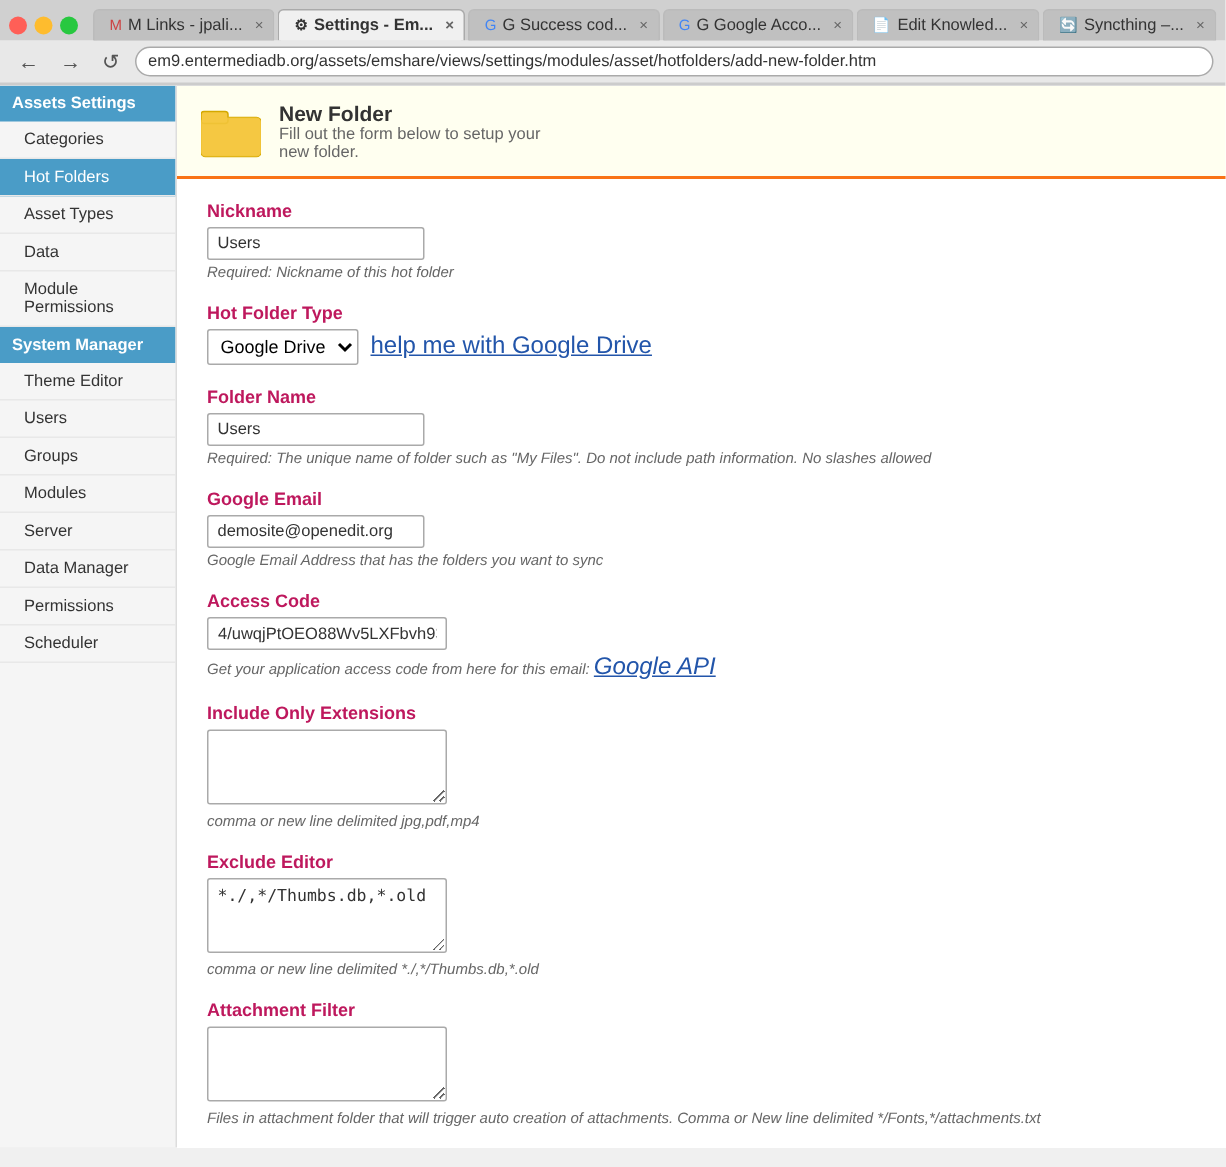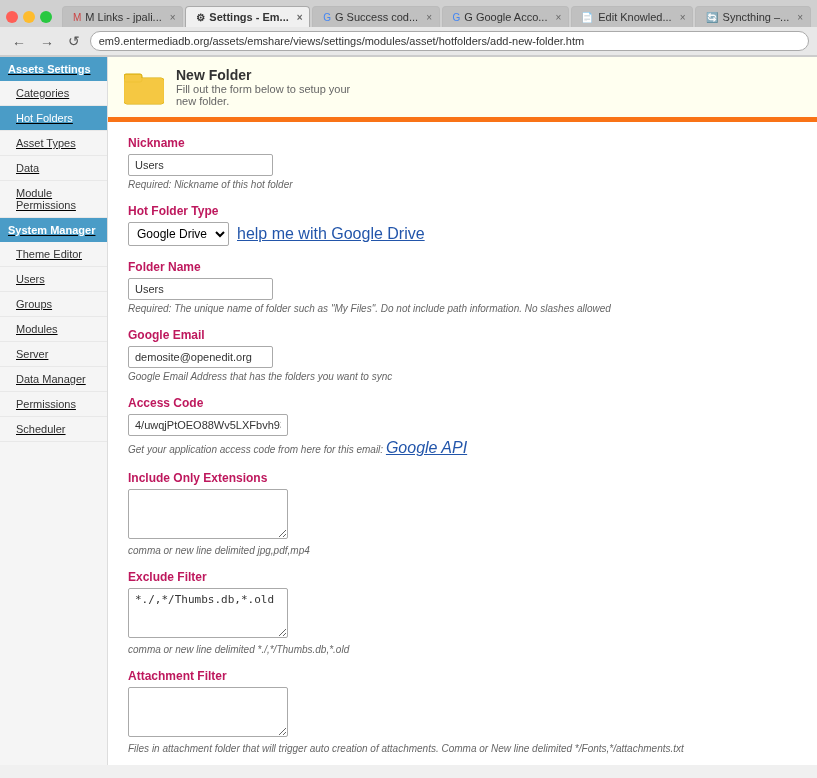--- a/index.html
+++ b/index.html
@@ -87,26 +87,25 @@
 
     
     .app-container {
       display: flex;
       height: calc(778px - 70px);
       overflow: hidden;
     }
 
     
     .sidebar {
-      width: 108px;
+      width: 118px;
       background: #f5f5f5;
       border-right: 1px solid #ddd;
       overflow-y: auto;
       flex-shrink: 0;
-      text-decoration: underline;
     }
     .sidebar-section-header {
       background: #4a9cc7;
       color: white;
       padding: 6px 8px;
       font-size: 11px;
       font-weight: bold;
     }
     .sidebar-item {
       padding: 6px 8px 6px 16px;
@@ -126,21 +125,21 @@
       overflow-y: auto;
       background: white;
     }
 
     
     .page-header {
       display: flex;
       align-items: center;
       padding: 10px 16px;
       background: #fffff0;
-      border-bottom: 5px solid #f97316;
+      border-bottom: 2px solid #f97316;
       gap: 12px;
     }
     .folder-icon {
       width: 40px;
       height: 35px;
       position: relative;
     }
     .page-header-text h2 {
       font-size: 14px;
       font-weight: bold;
@@ -348,21 +347,21 @@
         </div>
       </div>
 
       <div class="form-group">
         <label class="form-label">Include Only Extensions</label>
         <textarea class="form-textarea" style=""></textarea>
         <div class="form-hint">comma or new line delimited jpg,pdf,mp4</div>
       </div>
 
       <div class="form-group">
-        <label class="form-label">Exclude Filter</label>
+        <label class="form-label">Exclude Editor</label>
         <textarea class="form-textarea" style="">*./,*/Thumbs.db,*.old</textarea>
         <div class="form-hint">comma or new line delimited *./,*/Thumbs.db,*.old</div>
       </div>
 
       <div class="form-group">
         <label class="form-label">Attachment Filter</label>
         <textarea class="form-textarea" style=""></textarea>
         <div class="form-hint">Files in attachment folder that will trigger auto creation of attachments. Comma or New line delimited */Fonts,*/attachments.txt</div>
       </div>
 

